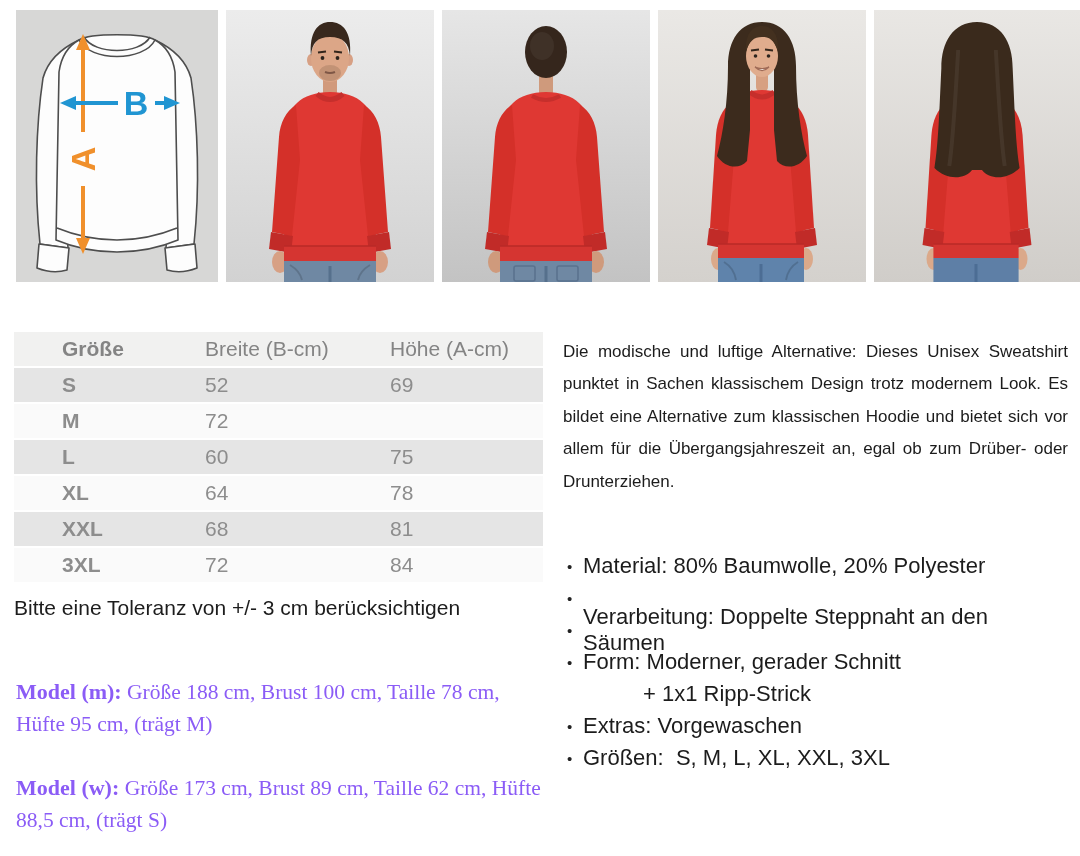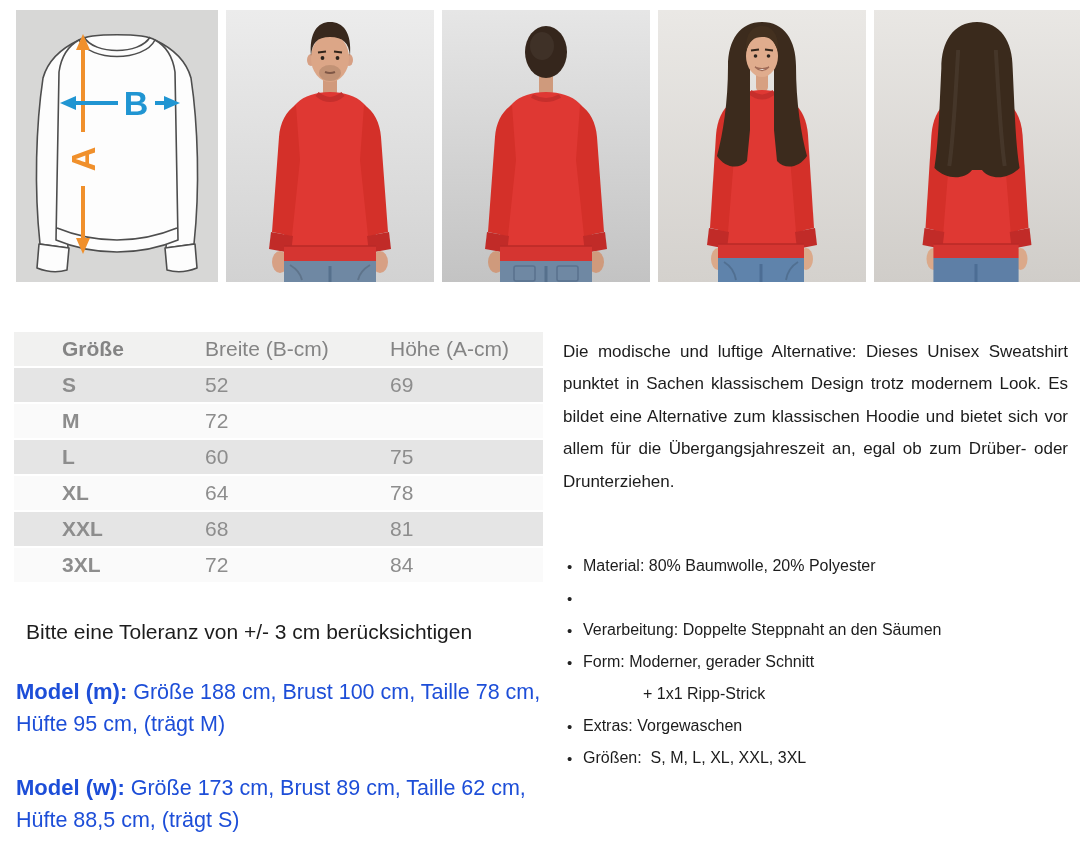--- a/index.html
+++ b/index.html
@@ -28,34 +28,34 @@
   .sweat-main{fill:var(--sweatshirt_red);}
 
   
   .size-table{position:absolute;top:332px;left:14px;width:529px;font-size:21px;}
   .trow{display:grid;grid-template-columns:191px 185px 1fr;height:36px;border-bottom:2px solid #fff;align-items:center;}
   .trow .tc:first-child{padding-left:48px;font-weight:bold;}
   .thead{background:#f1f1f0;color:#848484;}
   .r-dark{background:#e5e5e5;color:#8d8d8d;}
   .r-light{background:#fafafa;color:#8d8d8d;}
 
-  .tolerance{position:absolute;top:620px;left:14px;width:530px;font-size:21px;color:#1d1d1d;margin-left:12px;}
-
-  .model-info{position:absolute;left:16px;width:525px;font-size:21.5px;line-height:32px;color:#1d4ed8;}
+  .tolerance{position:absolute;top:596px;left:14px;width:530px;font-size:21px;color:#1d1d1d;}
+
+  .model-info{position:absolute;left:16px;width:525px;font-size:21.5px;line-height:32px;color:#8b5cf6;font-family:Liberation Serif, serif;}
   .model-m{top:676px;}
   .model-w{top:772px;}
   .model-info b{font-size:22px;font-weight:700;}
 
   
   .description{position:absolute;top:336px;left:563px;width:505px;}
   .desc-text{font-size:17px;line-height:32.4px;text-align:justify;color:#1c1c1c;}
   .bullets{position:absolute;top:550px;left:563px;width:512px;}
   .bullet-line{display:flex;align-items:center;height:32px;}
   .bullet-line .dot{width:20px;padding-left:4px;font-size:15px;color:#222;flex:none;}
-  .bullet-line .bt{font-size:16px;color:#1c1c1c;white-space:pre-wrap;}
+  .bullet-line .bt{font-size:22px;color:#1c1c1c;white-space:pre-wrap;}
   .bullet-line.sub{padding-left:60px;}
 </style>
 </head>
 <body>
 
 <div class="photo-strip">
 
   <div class="panel p1">
     <svg viewBox="0 0 202 272">
       <rect width="202" height="272" fill="#d7d7d6"></rect>

